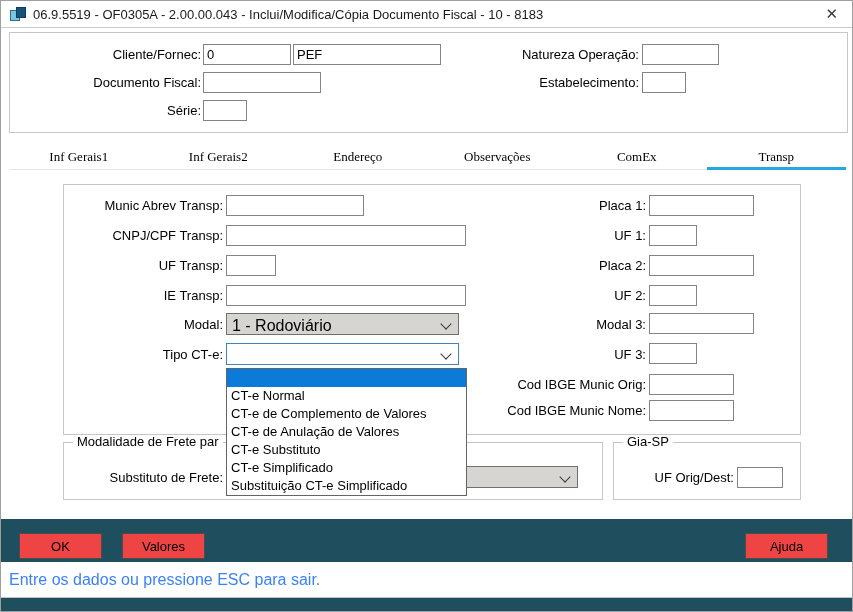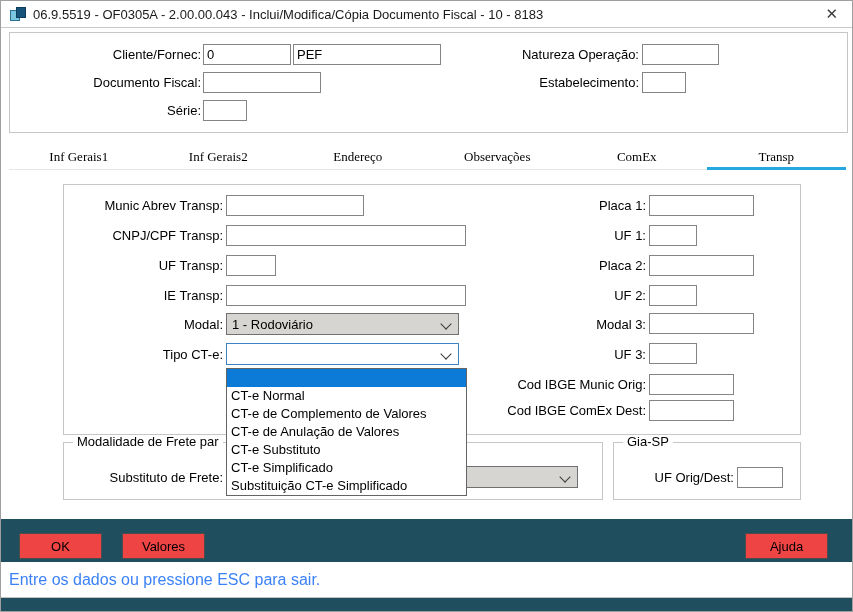--- a/index.html
+++ b/index.html
@@ -15,21 +15,21 @@
 
   .grp {position:absolute; border:1px solid #c6c6c6;}
   .legend {position:absolute; top:-8px; left:9px; background:#ffffff; padding:0 4px;
            font-size:13px; color:#000; line-height:14px; white-space:nowrap;}
 
   .lbl {position:absolute; font-size:13px; color:#000; text-align:right; white-space:nowrap;}
   .inp {position:absolute; box-sizing:border-box; height:21px; background:#fff;
         border:1px solid #848484; font-family:inherit; font-size:13px; padding:0 3px; color:#000;}
 
   .combo {position:absolute; box-sizing:border-box; height:22px; border:1px solid #707070;
-          background:#d7d5d1; font-size:13px; color:#000; padding:3px 20px 0 5px; cursor:default;}
+          background:#d7d5d1; font-size:16px; color:#000; padding:3px 20px 0 5px; cursor:default;}
   .combo.open {background:#ffffff; border-color:#3e82c4;}
   .chev {position:absolute; right:8px; top:6px; width:7px; height:7px;
          border-right:1px solid #3a3a3a; border-bottom:1px solid #3a3a3a; transform:rotate(45deg);}
 
   .tabbar {position:absolute; left:8px; top:140px; width:837px; height:29px; display:flex;
            border-bottom:1px solid #e6e6e6; box-sizing:border-box;font-family:Liberation Serif, serif;}
   .tab {flex:1; text-align:center; font-size:13px; padding-top:8px; box-sizing:border-box;
         height:29px; cursor:default; color:#000;}
   .tab-active {border-bottom:3px solid #25a8e0;}
 
@@ -130,21 +130,21 @@
 
   <span class="lbl" style="left:483px; top:316px; width:162px;">Modal 3:</span>
   <input class="inp" style="left: 648px; top: 312px; width: 105px;" value="">
 
   <span class="lbl" style="left:483px; top:346px; width:162px;">UF 3:</span>
   <input class="inp" style="left: 648px; top: 342px; width: 48px;" value="">
 
   <span class="lbl" style="left:483px; top:376px; width:162px;">Cod IBGE Munic Orig:</span>
   <input class="inp" style="left: 648px; top: 373px; width: 85px;" value="">
 
-  <span class="lbl" style="left:483px; top:402px; width:162px;">Cod IBGE ComEx Dest:</span>
+  <span class="lbl" style="left:483px; top:402px; width:162px;">Cod IBGE Munic Nome:</span>
   <input class="inp" style="left: 648px; top: 399px; width: 85px;" value="">
 
   <div class="grp" style="left:62px; top:441px; width:538px; height:56px;">
     <span class="legend">Modalidade de Frete par</span>
   </div>
   <span class="lbl" style="left:60px; top:469px; width:162px;">Substituto de Frete:</span>
   <div class="combo" style="left:225px; top:465px; width:352px;">
     <span></span>
     <span class="chev"></span>
   </div>

